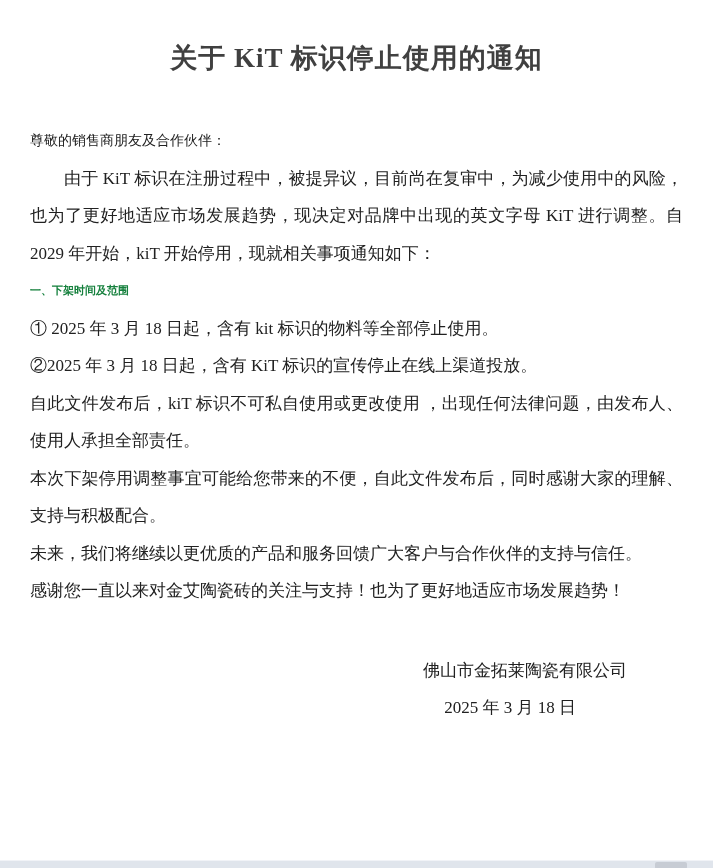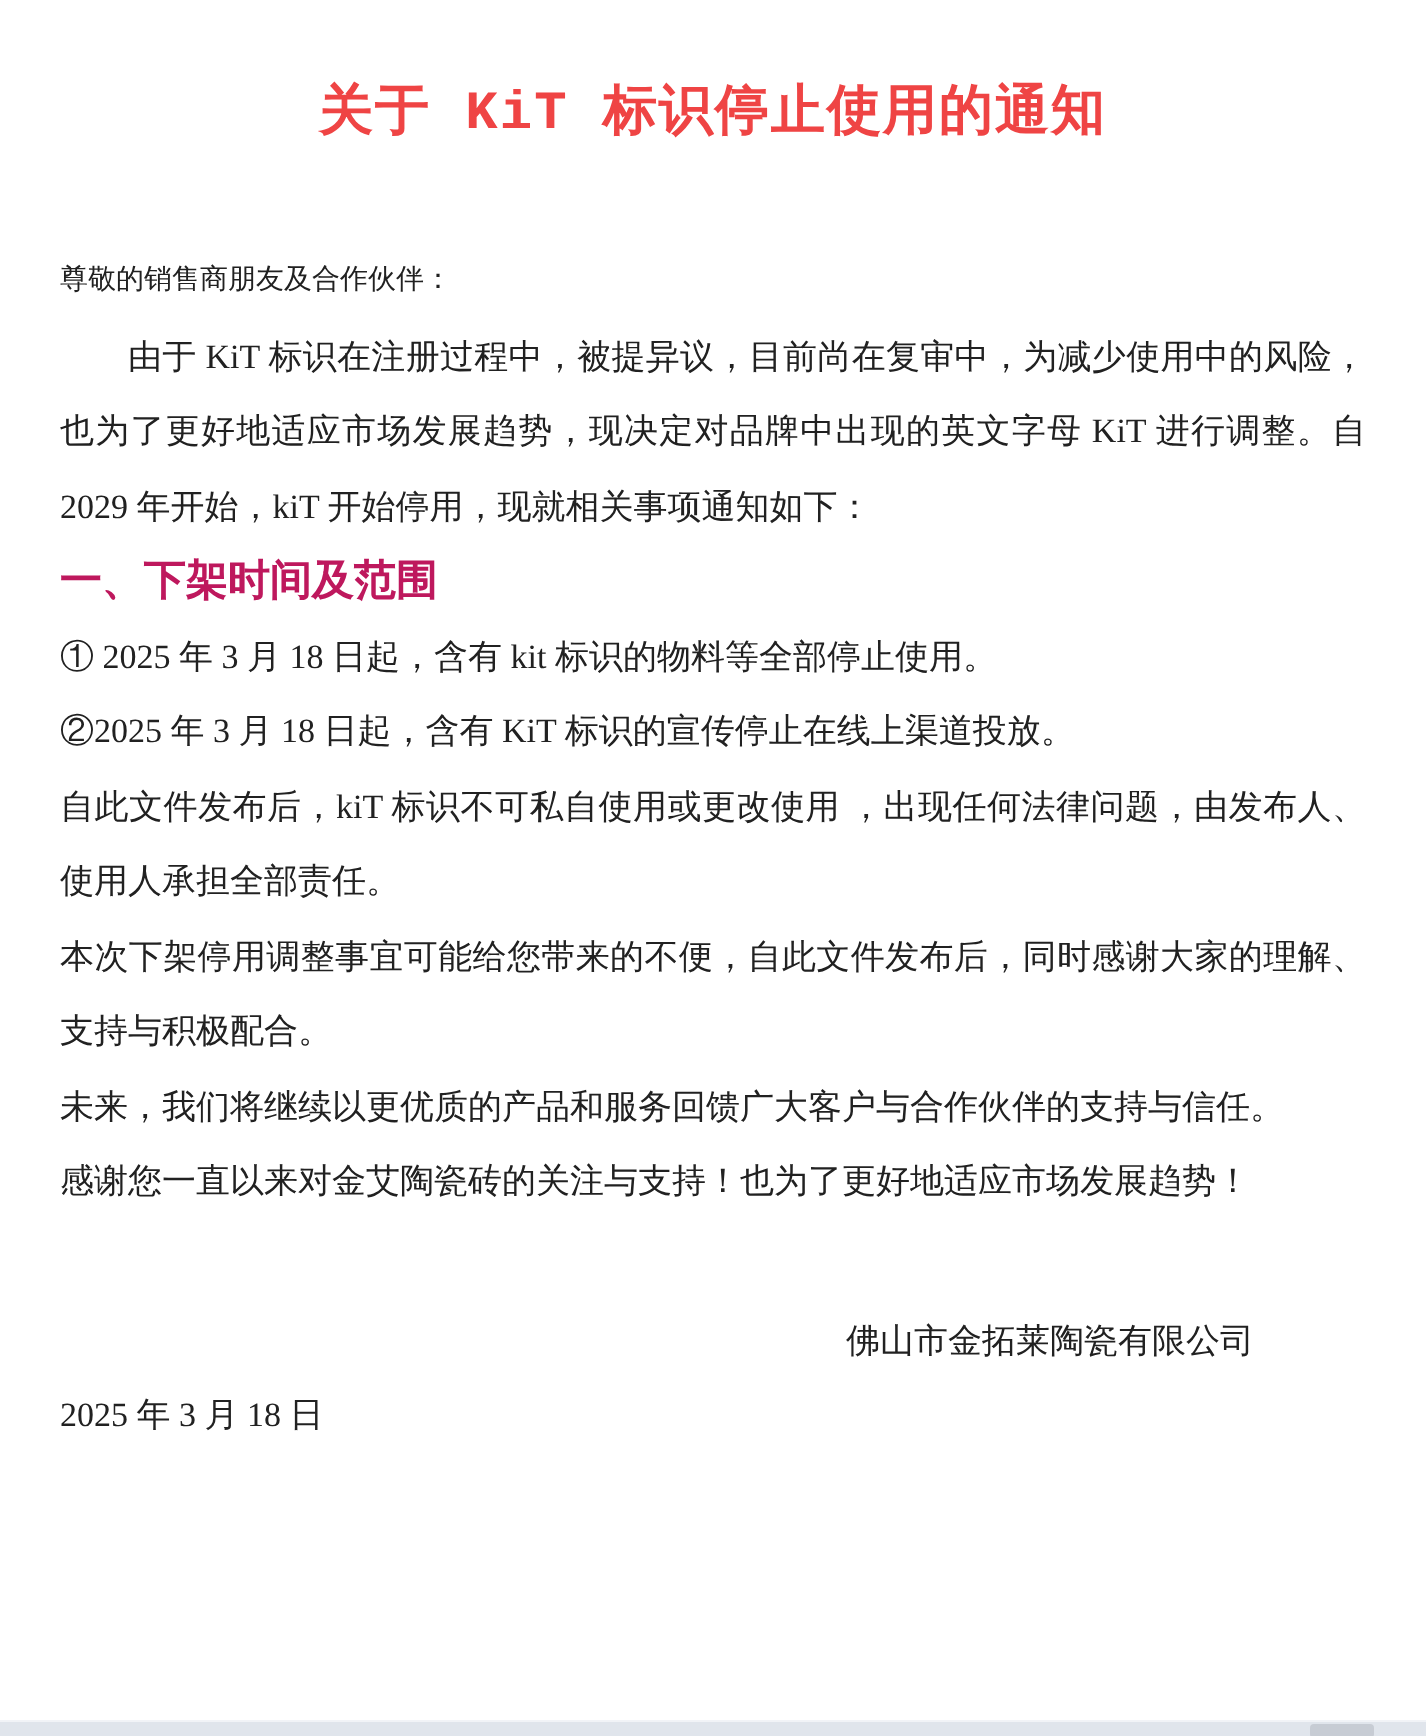--- a/index.html
+++ b/index.html
@@ -12,58 +12,58 @@
     overflow: hidden;
     font-family: "Liberation Serif", "DejaVu Serif", serif;
     color: #212121;
   }
   .page {
     padding: 0 30px;
   }
   .doc-title {
     margin-top: 40px;
     text-align: center;
-    font-family: Liberation Mono, monospace;
+    font-family: Liberation Serif, serif;
     font-weight: bold;
     font-size: 27px;
     line-height: 36px;
-    color: #ef4444;
+    color: #404040;
     letter-spacing: 1px;
   }
   .salutation {
     margin-top: 46px;
     font-size: 14px;
     line-height: 37.5px;
   }
   .para {
     font-size: 17px;
     line-height: 37.5px;
     text-align: justify;
   }
   .para.first-indent {
     text-indent: 34px;
   }
   .heading {
     font-family: "Liberation Sans", "DejaVu Sans", sans-serif;
     font-weight: bold;
-    font-size: 21px;
+    font-size: 11px;
     line-height: 37.5px;
-    color: #be185d;
+    color: #15803d;
   }
   .signature-company {
     margin-top: 42px;
     font-size: 17px;
     line-height: 37.5px;
     text-align: right;
     padding-right: 56px;
   }
   .signature-date {
     font-size: 17px;
     line-height: 37.5px;
-    text-align: left;
+    text-align: right;
     padding-right: 107px;
   }
   .hscrollbar {
     position: absolute;
     left: 0;
     bottom: 0;
     width: 713px;
     height: 8px;
     background: #e0e5ec;
     border-top: 1px solid #f1f3f7;

